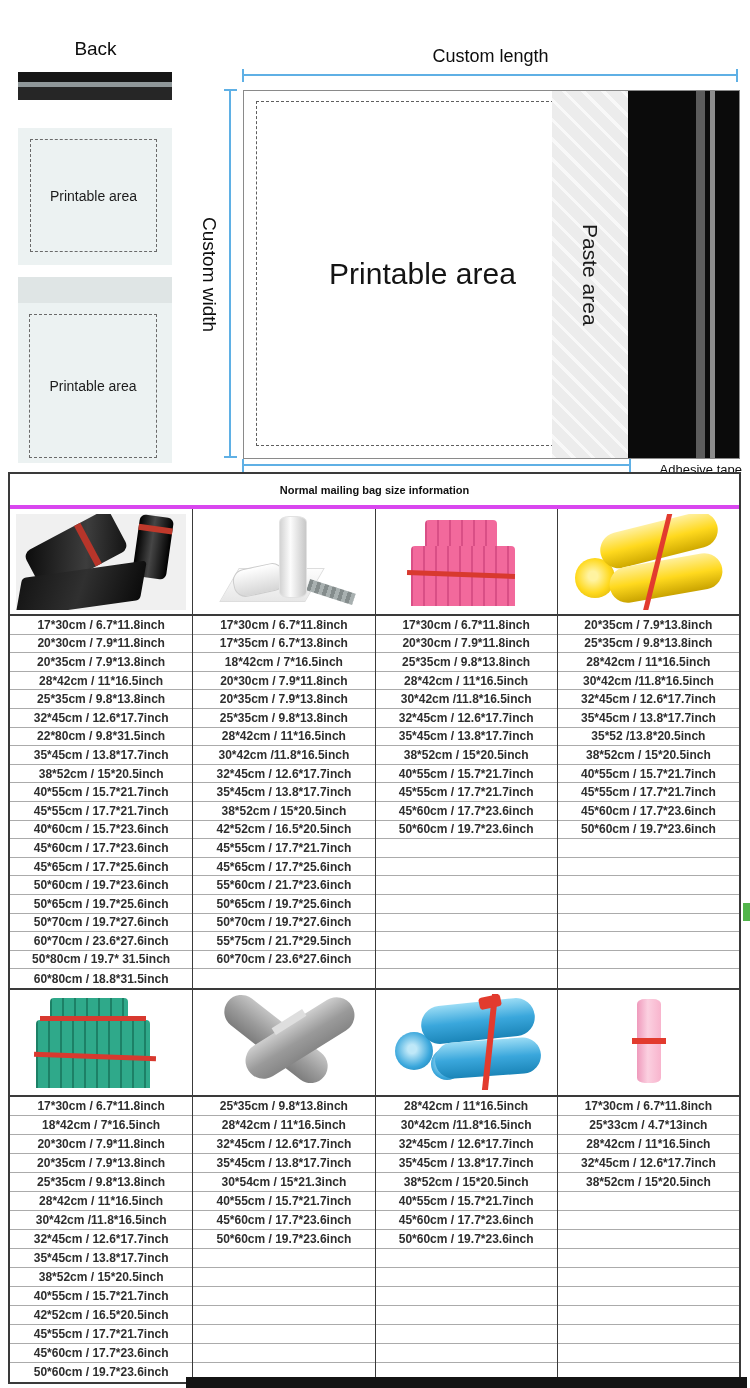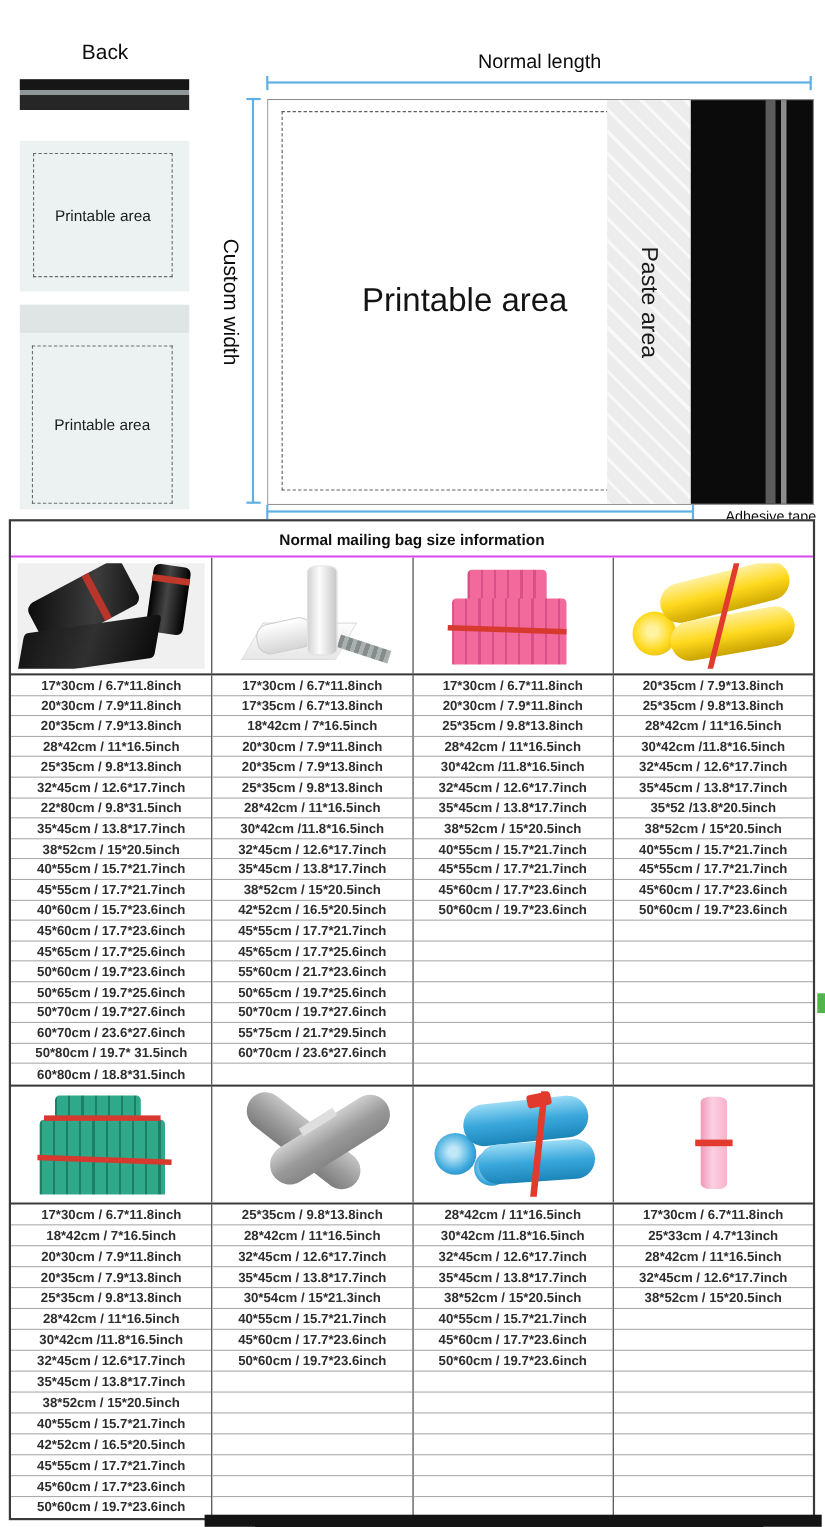--- a/index.html
+++ b/index.html
@@ -50,22 +50,22 @@
   .paste-zone{position:absolute;left:308px;top:0;bottom:0;width:76px;
     background:#ececec;
     background-image:repeating-linear-gradient(45deg,rgba(255,255,255,.65) 0 3px,rgba(0,0,0,0) 3px 14px);
     display:flex;align-items:center;justify-content:center;z-index:2;}
   .paste-zone span{writing-mode:vertical-lr;font-size:21px;color:#1a1a1a;}
   .tape-zone{position:absolute;left:384px;top:0;bottom:0;right:0;background:#0b0b0b;z-index:2;}
   .tape-s1{position:absolute;left:68px;top:0;bottom:0;width:9px;background:#5c5c5c;}
   .tape-s2{position:absolute;left:82px;top:0;bottom:0;width:5px;background:#8d8d8d;}
   
   #tables{position:absolute;left:8px;top:472px;width:733px;border:2px solid #3a3a3a;box-sizing:border-box;background:#fff;}
-  .tbl-title{height:31px;border-bottom:2px solid #d946ef;display:flex;align-items:center;justify-content:center;
-    font-size:14px;font-weight:bold;color:#101010;}
+  .tbl-title{height:31px;border-bottom:4px solid #d946ef;display:flex;align-items:center;justify-content:center;
+    font-size:11px;font-weight:bold;color:#101010;}
   .photo-row{display:grid;grid-template-columns:repeat(4,1fr);border-bottom:2px solid #3a3a3a;}
   .photo-cell{height:105px;display:flex;align-items:center;justify-content:center;background:#fff;}
   .photo-cell + .photo-cell, .size-col + .size-col{border-left:1.5px solid #3a3a3a;}
   .size-grid{display:grid;grid-template-columns:repeat(4,1fr);}
   .t2-photos{border-top:2px solid #3a3a3a;}
   .size-row{box-sizing:border-box;border-bottom:1px solid #ababab;display:flex;align-items:center;justify-content:center;
     font-size:12px;font-weight:bold;color:#2e2e2e;white-space:nowrap;overflow:hidden;}
   .t1 .size-row{height:18.6px;}
   .t2 .size-row{height:19px;}
   .size-col .size-row:last-child{border-bottom:none;}
@@ -152,21 +152,21 @@
   <div class="minibag bag-positive">
     <div class="flap-light"></div>
     <div class="minibody"></div>
     <div class="dashbox">
       <span>Printable area</span>
     </div>
   </div>
 
   <div class="dlabel positive-label">Printable</div>
 
-  <div class="dlabel custom-length-label">Normal length</div>
+  <div class="dlabel custom-length-label">Custom length</div>
   <div class="dim-h dim-top"></div>
   <div class="dim-v dim-left"></div>
   <div class="dlabel custom-width-label">Custom width</div>
 
   <div class="mailbag">
     <div class="print-zone">
       <div class="print-dash">
         <span>Printable area</span>
       </div>
     </div>

